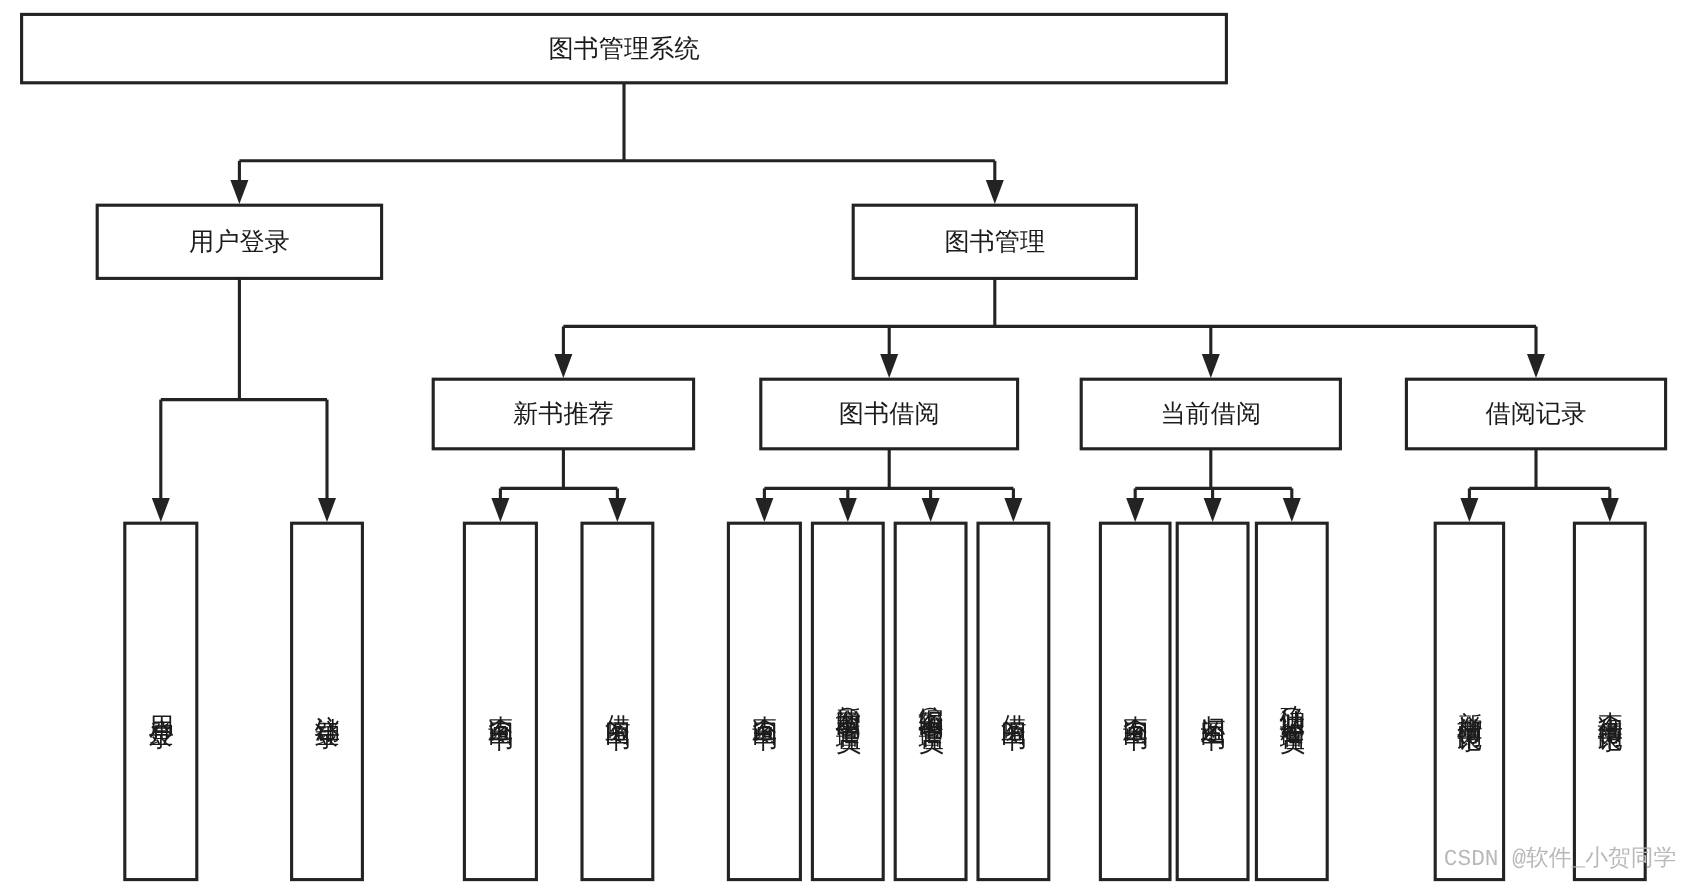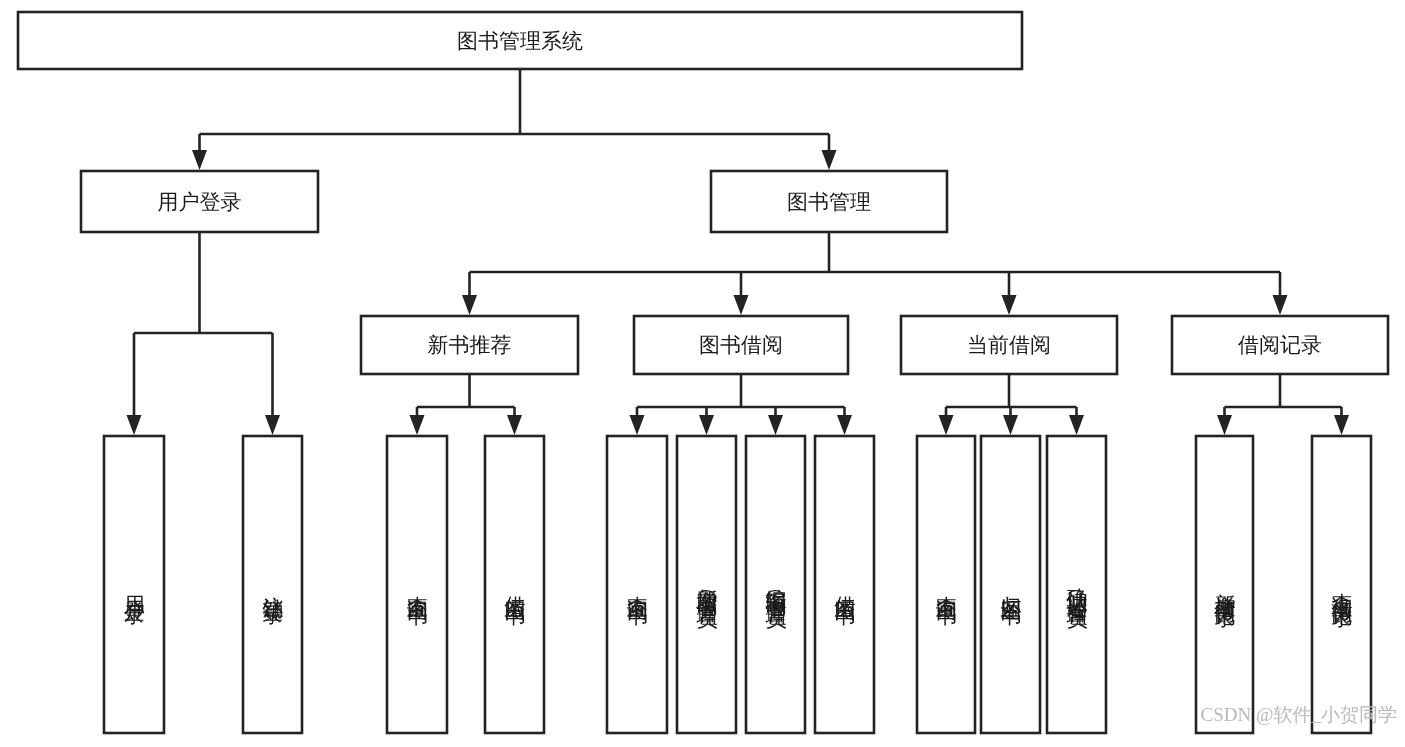--- a/index.html
+++ b/index.html
@@ -64,21 +64,21 @@
     display: flex;
     align-items: center;
     justify-content: center;
     pointer-events: none;
     user-select: none;
   }
   #watermark {
     position: absolute;
     right: 8px;
     bottom: 4px;
-    font-family: Liberation Serif, serif;
+    font-family: Liberation Mono, monospace;
     font-size: 19px;
     color: #b9b9b9;
     white-space: nowrap;
     user-select: none;
     margin-left: 32px;
   }
 </style>
 </head>
 <body>
 

